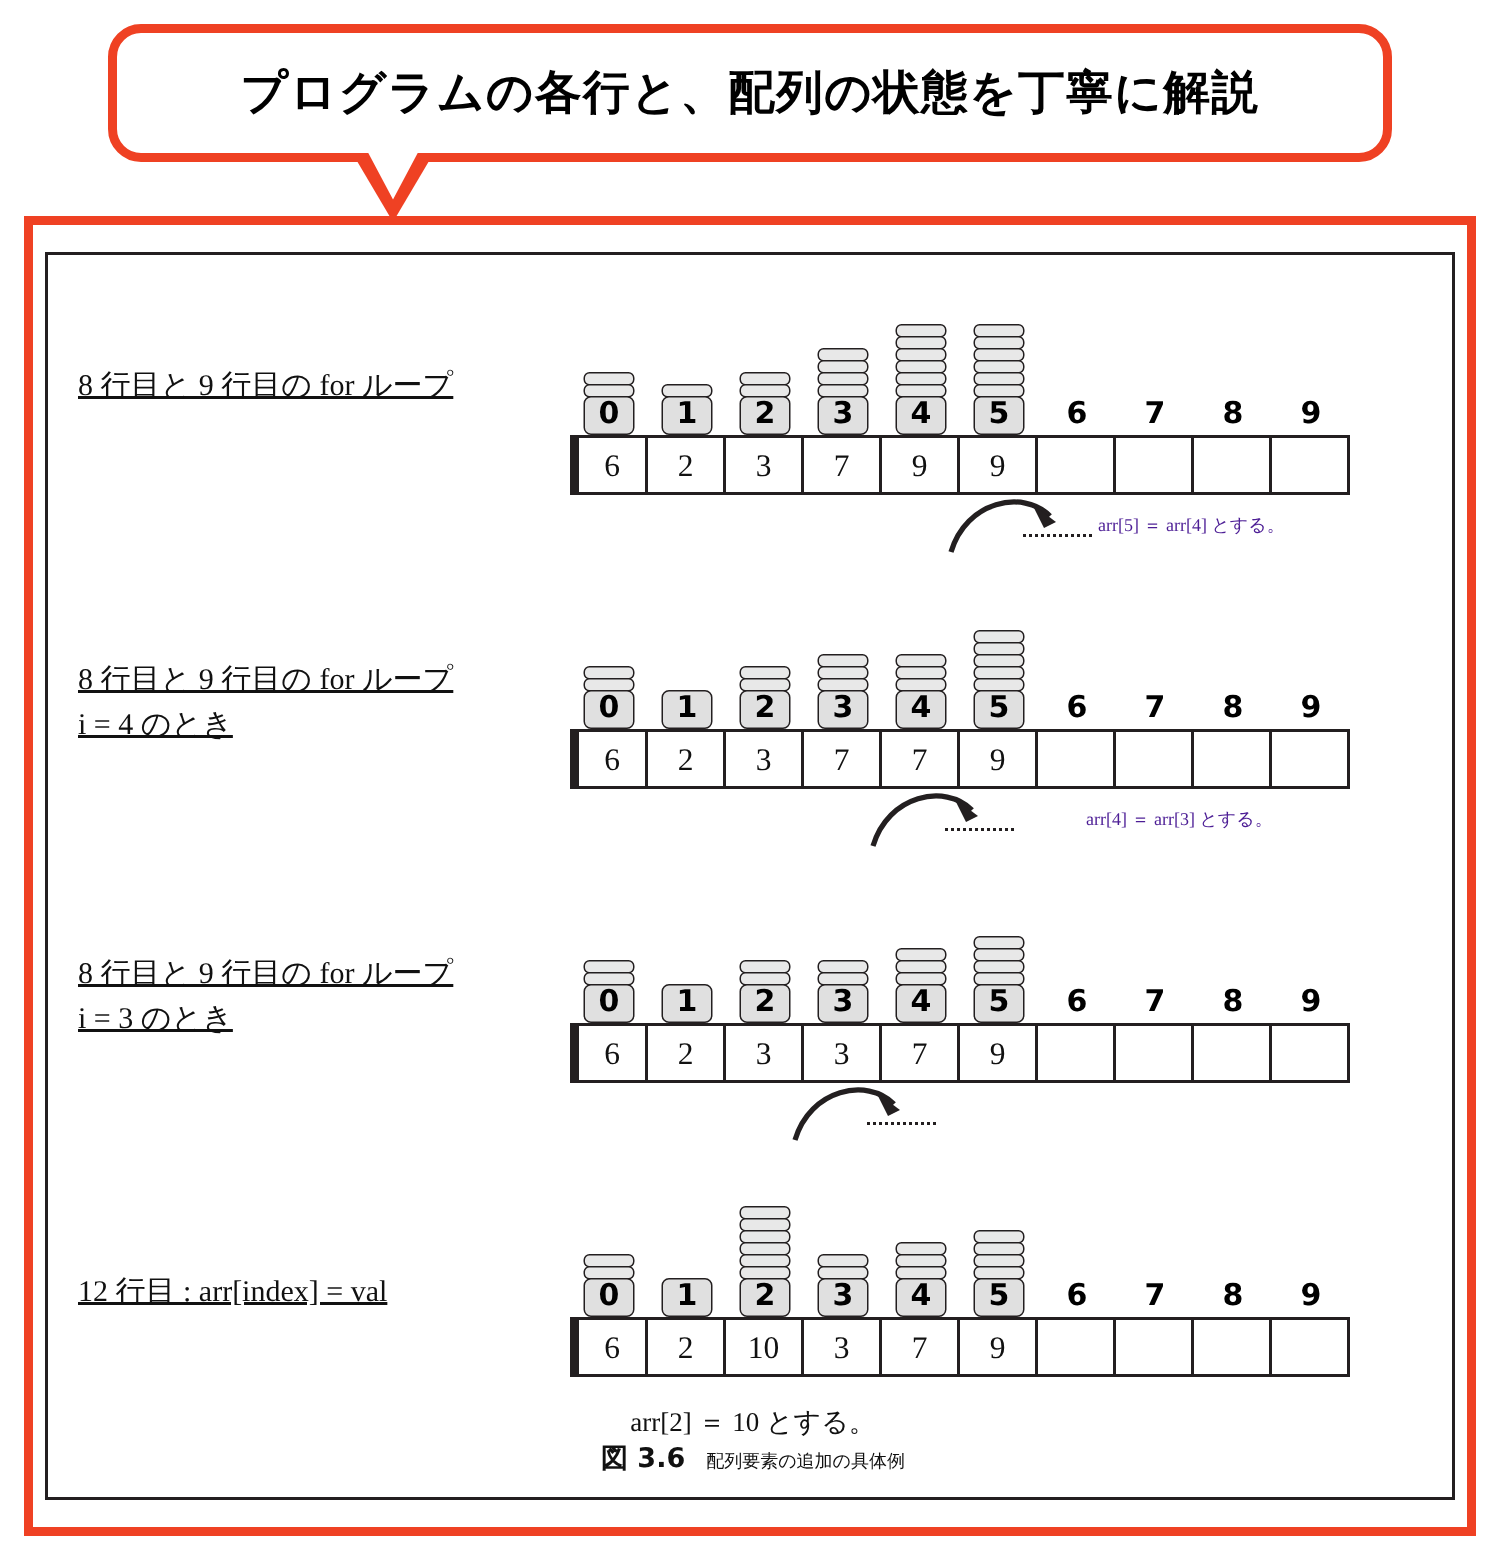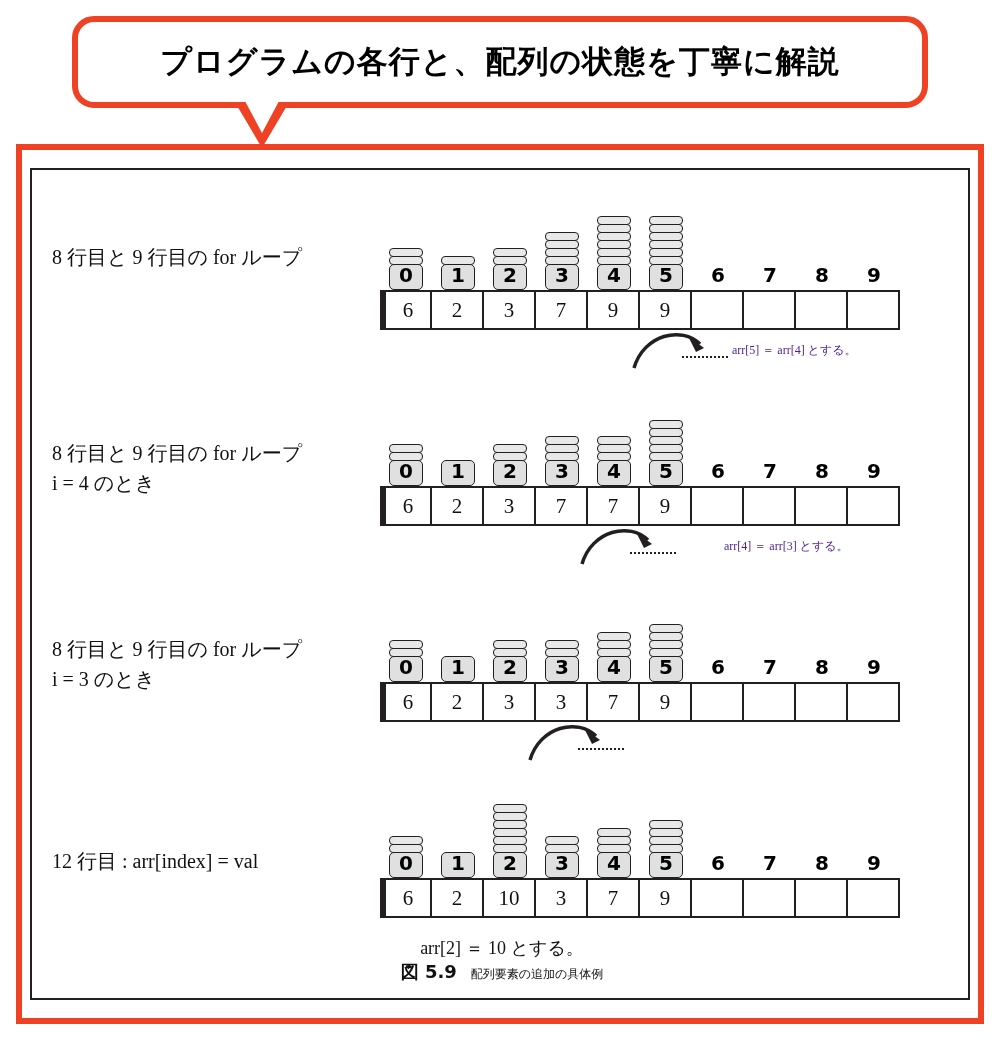--- a/index.html
+++ b/index.html
@@ -101,20 +101,21 @@
     height: 170px;
   }
   .row-label {
     position: absolute;
     left: 20px;
     width: 330px;
     font-size: 20px;
     line-height: 30px;
     color: #111;
     text-align: left;
+    text-decoration: underline;
   }
 
   
   .array {
     position: absolute;
     display: flex;
   }
   .cell {
     width: 52px;
     height: 40px;
@@ -597,15 +598,15 @@
       <div class="cell empty"></div>
       <div class="cell empty"></div>
       <div class="cell empty"></div>
       <div class="cell empty"></div>
     </div>
 
     <div class="last-note" style="top:178px;">arr[2] ＝ 10 とする。</div>
   </div>
 
   <div class="caption" style="top:790px;">
-    <b>図 5.9</b><span class="cap-text">配列要素の追加の具体例</span>
+    <b>図 3.6</b><span class="cap-text">配列要素の追加の具体例</span>
   </div>
 </div>
 
 </body></html>

